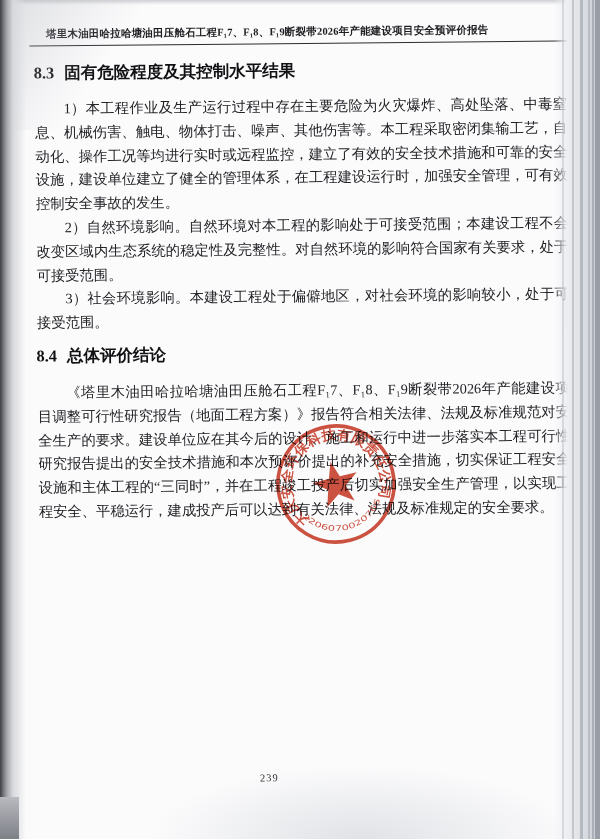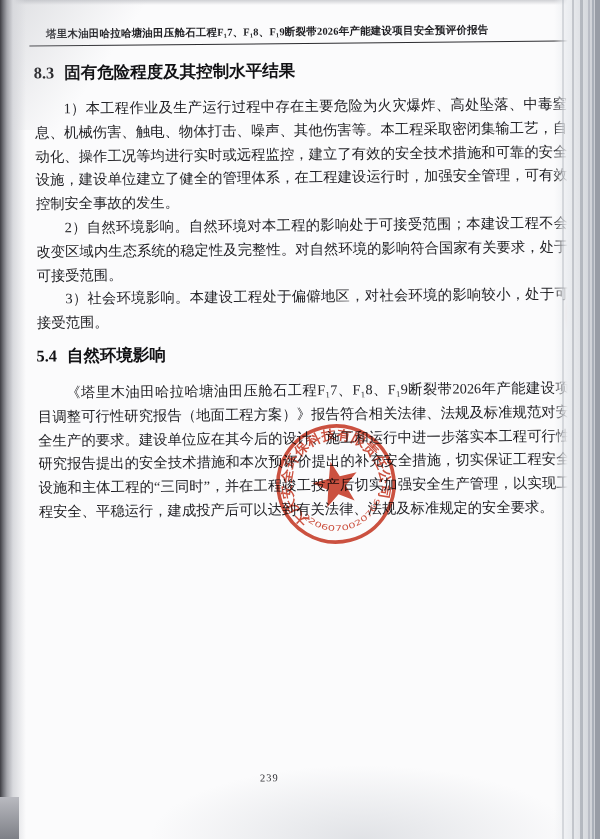--- a/index.html
+++ b/index.html
@@ -68,21 +68,21 @@
     <div class="header-rule"></div>
 
     <h2 class="h83"><span class="hnum">8.3</span><span>固有危险程度及其控制水平结果</span></h2>
 
     <div class="body-block first">
       <p>1）本工程作业及生产运行过程中存在主要危险为火灾爆炸、高处坠落、中毒窒息、机械伤害、触电、物体打击、噪声、其他伤害等。本工程采取密闭集输工艺，自动化、操作工况等均进行实时或远程监控，建立了有效的安全技术措施和可靠的安全设施，建设单位建立了健全的管理体系，在工程建设运行时，加强安全管理，可有效控制安全事故的发生。</p>
       <p>2）自然环境影响。自然环境对本工程的影响处于可接受范围；本建设工程不会改变区域内生态系统的稳定性及完整性。对自然环境的影响符合国家有关要求，处于可接受范围。</p>
       <p>3）社会环境影响。本建设工程处于偏僻地区，对社会环境的影响较小，处于可接受范围。</p>
     </div>
 
-    <h2 class="h84"><span class="hnum">5.4</span><span>自然环境影响</span></h2>
+    <h2 class="h84"><span class="hnum">8.4</span><span>总体评价结论</span></h2>
 
     <div class="body-block last">
       <p>《塔里木油田哈拉哈塘油田压舱石工程F₁7、F₁8、F₁9断裂带2026年产能建设项目调整可行性研究报告（地面工程方案）》报告符合相关法律、法规及标准规范对安全生产的要求。建设单位应在其今后的设计、施工和运行中进一步落实本工程可行性研究报告提出的安全技术措施和本次预评价提出的补充安全措施，切实保证工程安全设施和主体工程的“三同时”，并在工程竣工投产后切实加强安全生产管理，以实现工程安全、平稳运行，建成投产后可以达到有关法律、法规及标准规定的安全要求。</p>
     </div>
 
     <div class="page-number">239</div>
   </div>
 
   <div class="seal">
     <svg viewBox="0 0 126 126" xmlns="http://www.w3.org/2000/svg">

